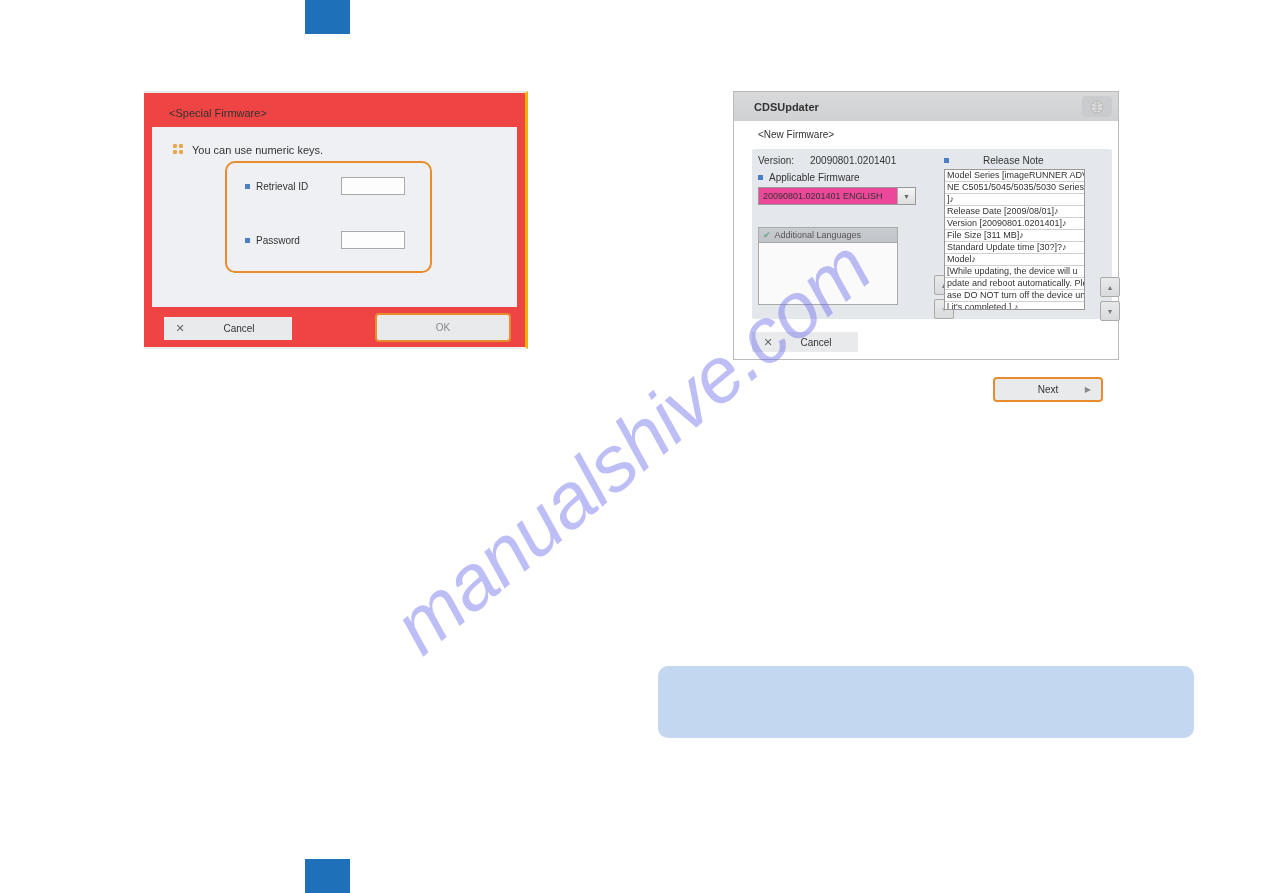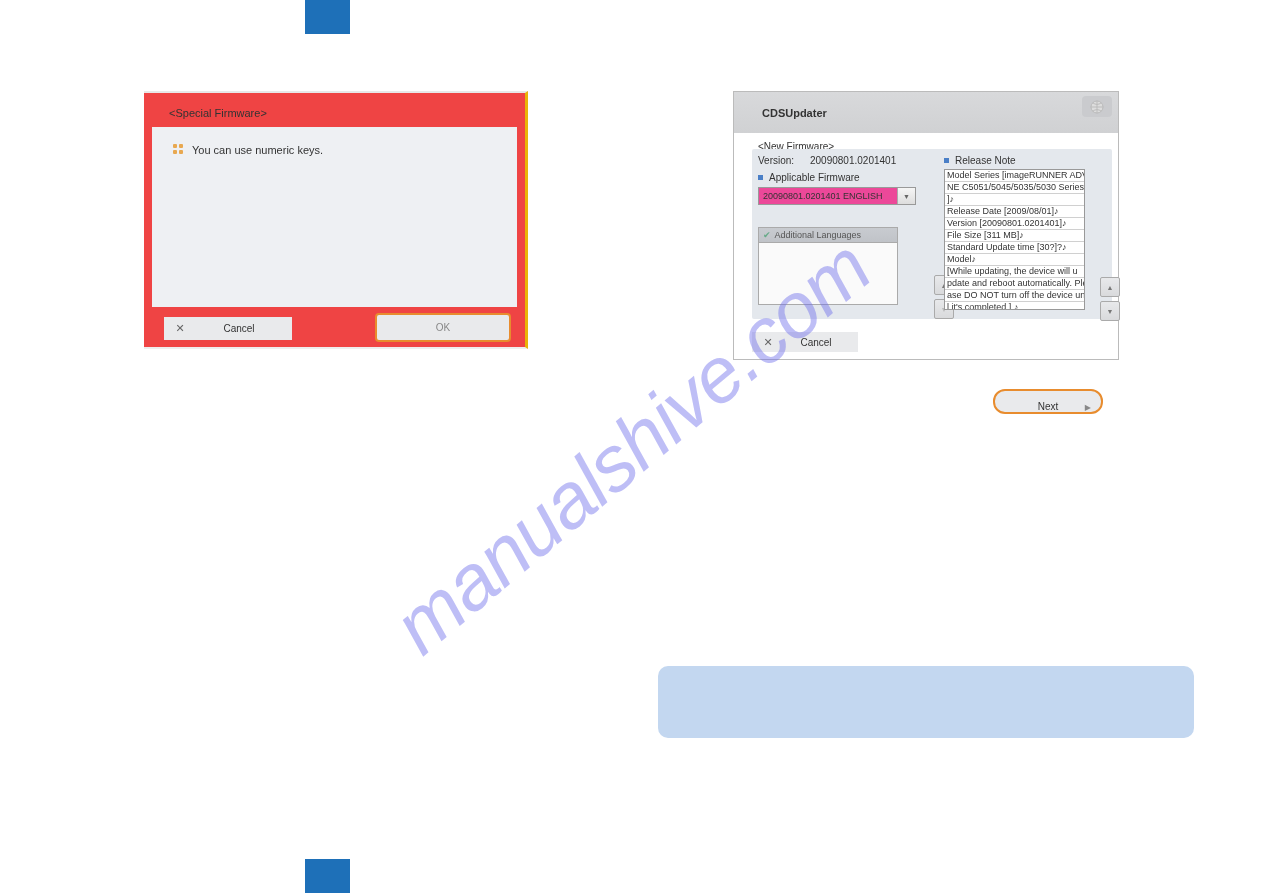--- a/index.html
+++ b/index.html
@@ -25,43 +25,43 @@
   .p1-row { display: flex; align-items: center; position: absolute; }
   .bul { width: 5px; height: 5px; background: #4a7fc7; margin-right: 6px; }
   .p1-lbl { font-size: 10px; }
   .p1-inp { width: 64px; height: 18px; border: 1px solid #aaa; background: #fdfdfd; }
   .p1-btn-cancel { position: absolute; left: 20px; top: 224px; width: 128px; height: 23px; background: #e9eaec; display: flex; align-items: center; font-size: 10px; }
   .x-ic { width: 12px; height: 12px; margin-left: 10px; display: flex; align-items: center; justify-content: center; color: #666; font-size: 11px; }
   .p1-btn-ok { position: absolute; left: 231px; top: 220px; width: 136px; height: 29px; background: #e9eaec; border: 2px solid #e88c2e; border-radius: 4px; display: flex; align-items: center; justify-content: center; font-size: 10px; color: #888; }
   
   
   .panel2 { position: absolute; left: 733px; top: 91px; width: 386px; height: 269px; background: #fff; border: 1px solid #bbb; }
-  .p2-hdr { height: 41px; background: linear-gradient(#d8d9db,#d0d1d3); display: flex; align-items: center; padding-left: 28px; font-size: 11px; font-weight: bold; color: #333; position: relative; }
+  .p2-hdr { height: 29px; background: linear-gradient(#d8d9db,#d0d1d3); display: flex; align-items: center; padding-left: 20px; font-size: 11px; font-weight: bold; color: #333; position: relative; }
   .p2-hdr-ico { position: absolute; right: 6px; top: 4px; width: 30px; height: 21px; background: #cacbce; border-radius: 4px; display: flex; align-items: center; justify-content: center; color: #eee; font-size: 13px; }
   .p2-sub { padding: 8px 0 0 24px; font-size: 10px; }
   .p2-body { position: absolute; left: 18px; top: 57px; right: 6px; bottom: 40px; background: #e4e8ed; border-radius: 2px; padding-left: 12px; }
   .p2-left { position: absolute; left: 6px; top: 6px; width: 174px; }
   .p2-ver { font-size: 10px; display: flex; }
   .p2-ver-l { width: 52px; }
   .p2-af { display: flex; align-items: center; margin-top: 6px; font-size: 10px; }
   .p2-select { width: 158px; height: 18px; background: #ec4899; border: 1px solid #999; margin-top: 4px; display: flex; align-items: center; padding-left: 4px; font-size: 9px; position: relative; }
   .p2-select .dd { position: absolute; right: 0; top: 0; width: 18px; height: 100%; background: linear-gradient(#f5f5f5,#ddd); border-left: 1px solid #aaa; display: flex; align-items: center; justify-content: center; font-size: 7px; color: #666; }
   .p2-addl { margin-top: 22px; width: 140px; }
   .p2-addl-hdr { height: 16px; background: linear-gradient(#c8cbd0,#c0c3c8); border: 1px solid #aaa; display: flex; align-items: center; padding-left: 4px; font-size: 9px; color: #555; gap: 4px; }
   .p2-addl-box { height: 62px; background: #fafafa; border: 1px solid #aaa; border-top: none; }
   .p2-scrolls { position: absolute; right: -22px; top: 120px; display: flex; flex-direction: column; gap: 4px; }
   .arr-btn { width: 20px; height: 20px; background: linear-gradient(#e8e9eb,#d9dadc); border: 1px solid #aaa; border-radius: 2px; display: flex; align-items: center; justify-content: center; font-size: 7px; color: #777; }
   .p2-right { position: absolute; left: 192px; top: 6px; right: 8px; }
-  .p2-rn-hdr { display: flex; align-items: center; font-size: 10px; margin-bottom: 3px; }
+  .p2-rn-hdr { display: flex; align-items: center; font-size: 10px; margin-bottom: 3px; gap: 28px; }
   .p2-rn-box { width: 141px; height: 141px; background: #fff; border: 1px solid #999; font-size: 9px; line-height: 11px; overflow: hidden; }
   .p2-rn-box div { border-bottom: 1px solid #d0d0d0; padding: 0 2px; white-space: nowrap; overflow: hidden; }
   .p2-scrolls-r { position: absolute; right: -16px; top: 122px; display: flex; flex-direction: column; gap: 4px; }
   
   .p2-btn-cancel { position: absolute; left: 18px; top: 240px; width: 106px; height: 20px; background: #e9eaec; display: flex; align-items: center; font-size: 10px; }
-  .p2-btn-next { position: absolute; left: 259px; top: 237px; width: 110px; height: 25px; background: #e9eaec; border: 2px solid #e88c2e; border-radius: 12px; display: flex; align-items: flex-end; justify-content: center; font-size: 10px; position: relative; }
+  .p2-btn-next { position: absolute; left: 259px; top: 237px; width: 110px; height: 25px; background: #e9eaec; border: 2px solid #e88c2e; border-radius: 4px; display: flex; align-items: center; justify-content: center; font-size: 10px; position: relative; }
   .p2-btn-next .tri { position: absolute; right: 10px; font-size: 8px; color: #888; }
 </style>
 </head>
 <body>
 
 <div class="blue-top"></div>
 <div class="blue-bot"></div>
 <div class="note-box"></div>
 <div class="watermark">manualshive.com</div>
 
@@ -71,20 +71,32 @@
     <div class="p1-info">
       <span class="p1-info-icon">
         <svg width="14" height="14" viewBox="0 0 14 14">
             <rect x="1" y="1" width="4" height="4" fill="#e8a850" rx="1"></rect>
             <rect x="7" y="1" width="4" height="4" fill="#e8a850" rx="1"></rect>
             <rect x="1" y="7" width="4" height="4" fill="#e8a850" rx="1"></rect>
             <rect x="7" y="7" width="4" height="4" fill="#e8a850" rx="1"></rect>
           </svg>
       </span>
       <span>You can use numeric keys.</span>
+    </div>
+    <div class="p1-form">
+      <div class="p1-row" style="left:18px; top:18px;">
+        <span class="bul"></span>
+        <span class="p1-lbl">Retrieval ID</span>
+      </div>
+      <div class="p1-inp" style="position:absolute; left:114px; top:14px;"></div>
+      <div class="p1-row" style="left:18px; top:72px;">
+        <span class="bul"></span>
+        <span class="p1-lbl">Password</span>
+      </div>
+      <div class="p1-inp" style="position:absolute; left:114px; top:68px;"></div>
     </div>
   </div>
   <div class="p1-btn-cancel">
     <span class="x-ic">✕</span>
     <span style="flex:1; text-align:center;">Cancel</span>
   </div>
   <div class="p1-btn-ok">
     <span>OK</span>
   </div>
 </div>

